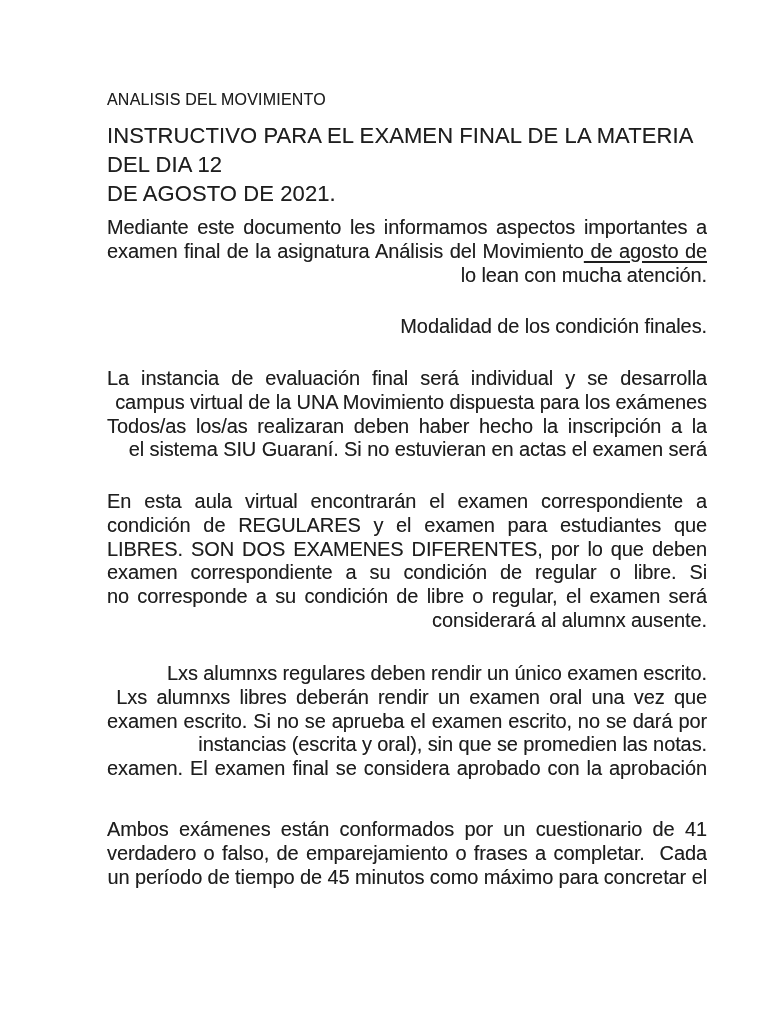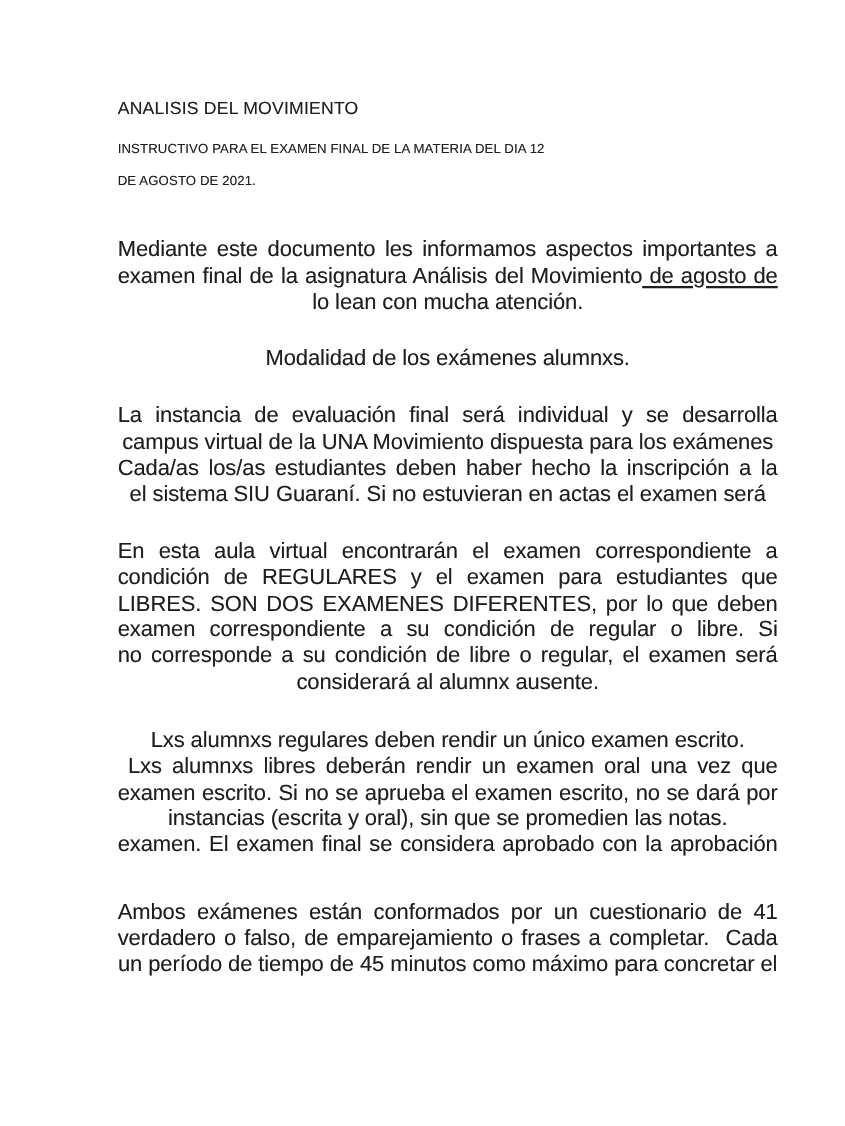--- a/index.html
+++ b/index.html
@@ -21,34 +21,34 @@
     width: 600px;
     color: #1e1e1e;
   }
   .doc-title {
     font-size: 16px;
     line-height: 29px;
     font-weight: 400;
     letter-spacing: 0.2px;
   }
   .doc-subtitle {
-    font-size: 12px;
+    font-size: 22px;
     line-height: 29px;
     font-weight: 400;
     letter-spacing: 0.1px;
   }
   .paragraph {
     font-size: 20px;
     letter-spacing: -0.1px;
   }
   .line {
     line-height: 23.8px;
     height: 23.8px;
     overflow: hidden;
-    text-align: center;
+    text-align: right;
     white-space: pre-wrap;
   }
   .line.stretch {
     text-align: justify;
     text-align-last: justify;
   }
   .seg-b { font-weight: 400; }
   .seg-u {
     text-decoration: underline;
     text-decoration-thickness: 1.5px;
@@ -68,26 +68,26 @@
     <div>DE AGOSTO DE 2021.</div>
   </div>
 
   <div id="paragraphs-root">
       <div class="block paragraph" style="top: 216px;">
         <div class="line stretch"><span>Mediante este documento les informamos aspectos importantes a considerar para rendir el</span></div>
         <div class="line stretch"><span>examen final de la asignatura Análisis del Movimiento</span><span class="seg-b seg-u"> de agosto de 2021</span><span>. Sugerimos que</span></div>
         <div class="line"><span>lo lean con mucha atención.</span></div>
       </div>
       <div class="block paragraph" style="top: 315px;">
-        <div class="line"><span class="seg-b">Modalidad de los exámenes alumnxs.</span></div>
+        <div class="line"><span class="seg-b">Modalidad de los condición finales.</span></div>
       </div>
       <div class="block paragraph" style="top: 367px;">
         <div class="line stretch"><span>La instancia de evaluación final será individual y se desarrolla mediante la plataforma del</span></div>
         <div class="line"><span>campus virtual de la UNA Movimiento dispuesta para los exámenes finales.</span></div>
-        <div class="line stretch"><span>Cada/as los/as estudiantes </span><span class="seg-b">deben haber hecho la inscripción a la mesa de examen por</span></div>
+        <div class="line stretch"><span>Todos/as los/as realizaran </span><span class="seg-b">deben haber hecho la inscripción a la mesa de examen por</span></div>
         <div class="line"><span class="seg-b">el sistema SIU Guaraní. Si no estuvieran en actas el examen será anulado.</span></div>
       </div>
       <div class="block paragraph" style="top: 490px;">
         <div class="line stretch"><span>En esta aula virtual encontrarán el examen correspondiente a estudiantes que rinden en</span></div>
         <div class="line stretch"><span>condición de REGULARES y el examen para estudiantes que rinden en condición de</span></div>
         <div class="line stretch"><span>LIBRES. </span><span class="seg-b">SON DOS EXAMENES DIFERENTES,</span><span> por lo que deben ingresar y realizar el</span></div>
         <div class="line stretch"><span>examen correspondiente a su condición de regular o libre. </span><span class="seg-b">Si realizaran un examen que</span></div>
         <div class="line stretch"><span class="seg-b">no corresponde a su condición de libre o regular, el examen será anulado y se</span></div>
         <div class="line"><span class="seg-b">considerará al alumnx ausente.</span></div>
       </div>

